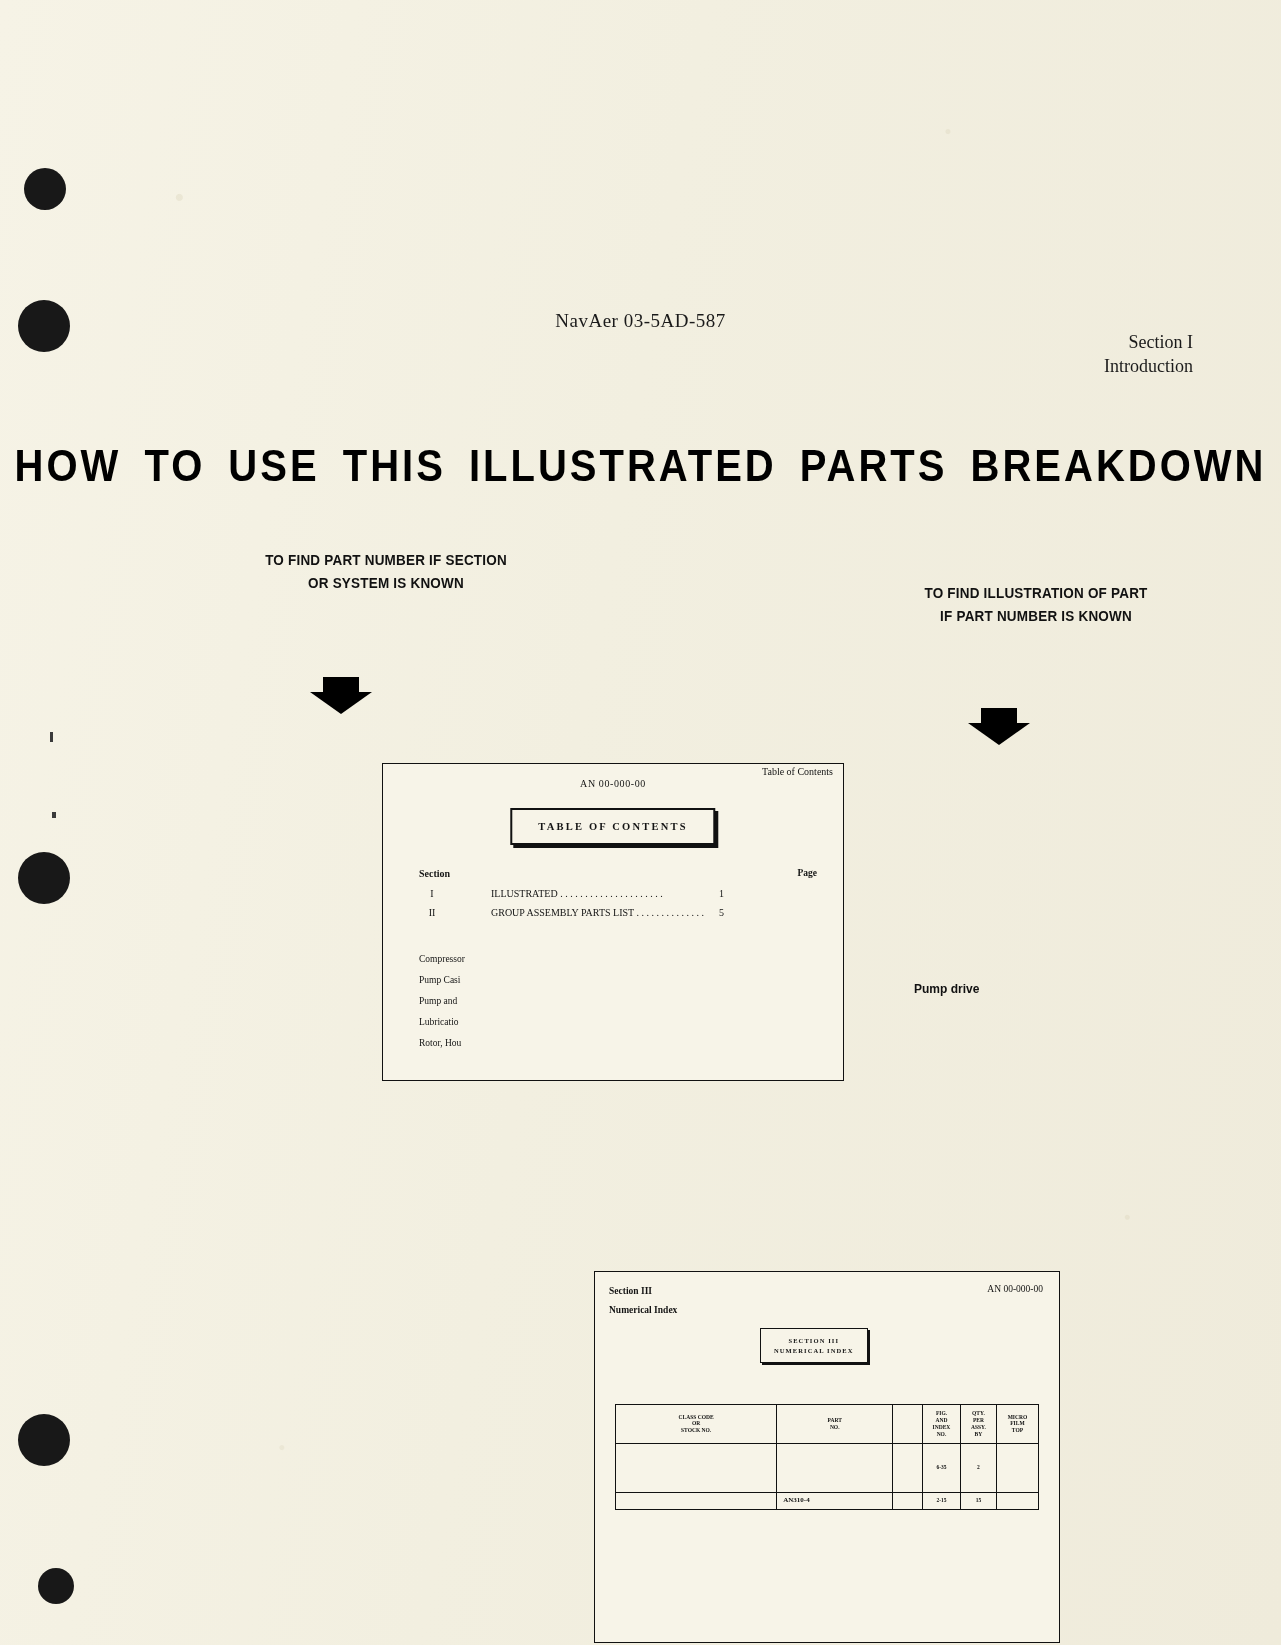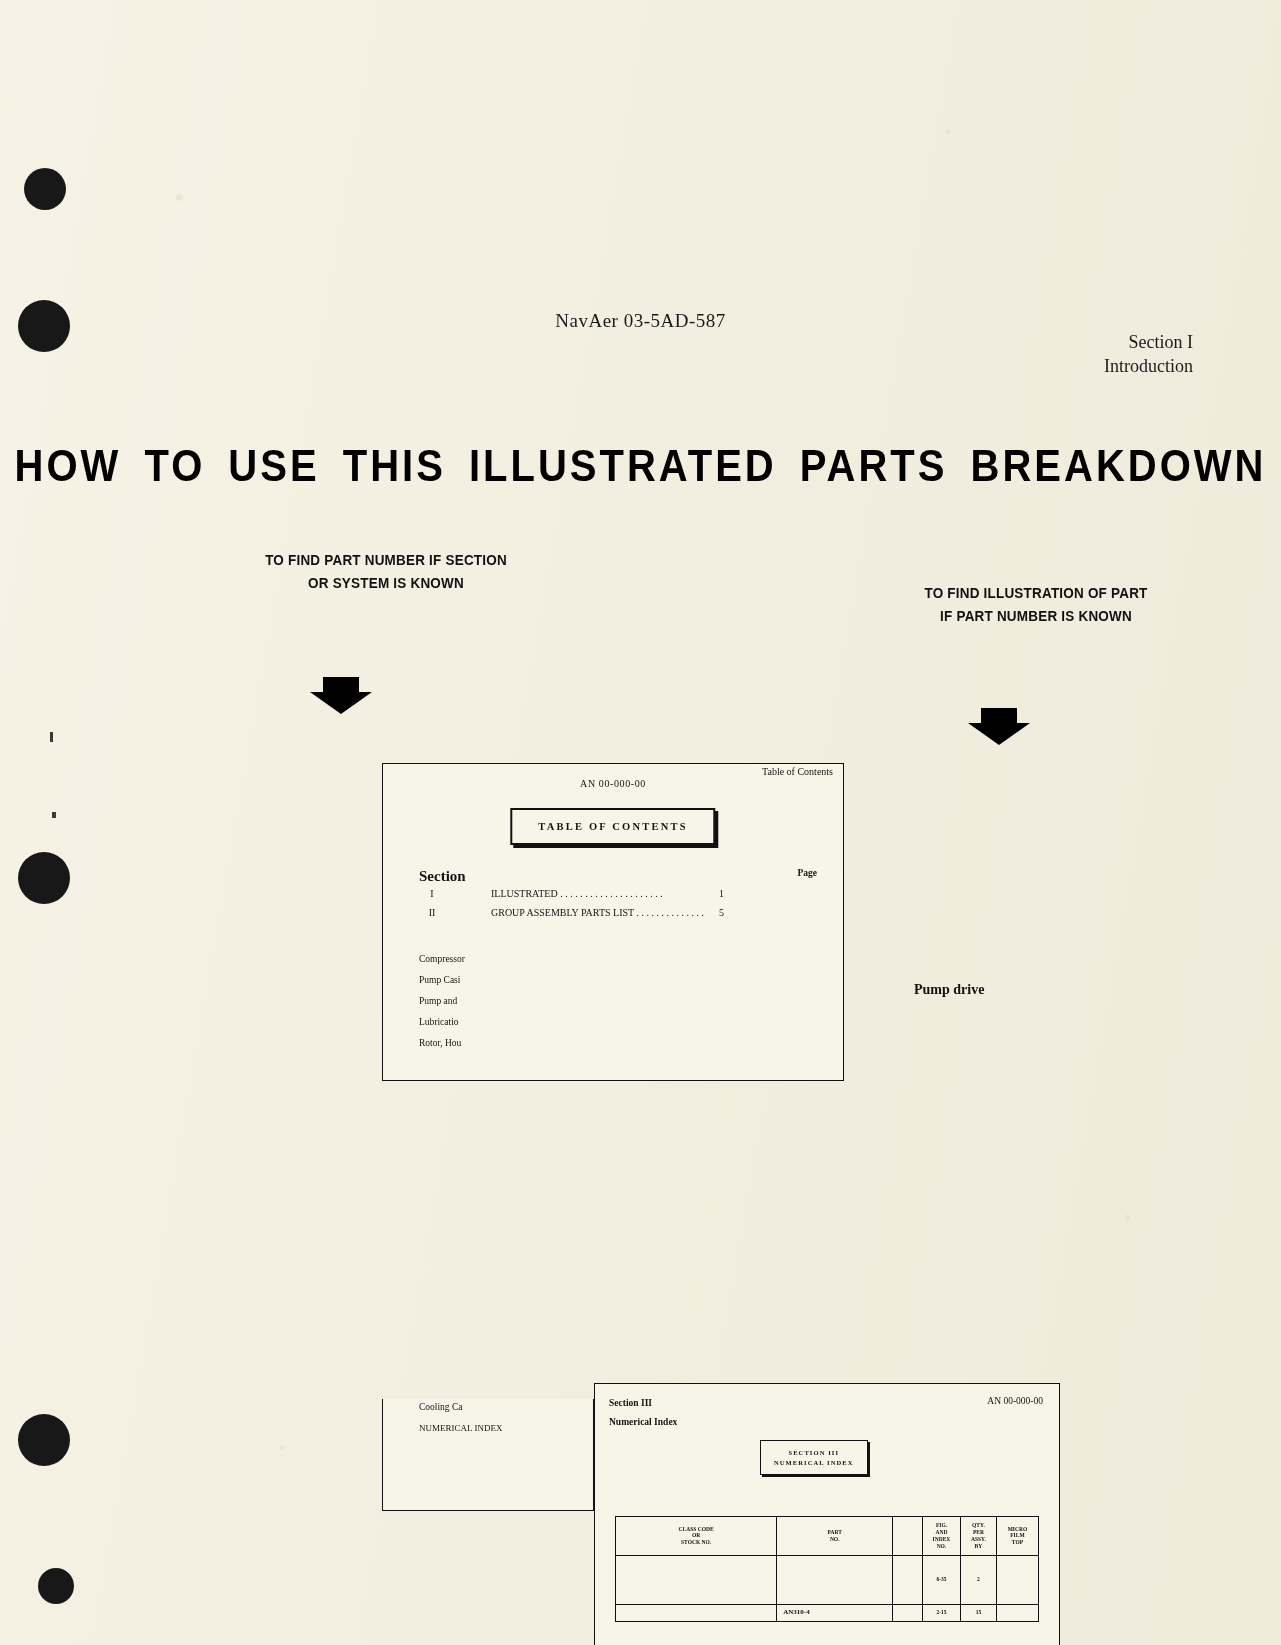--- a/index.html
+++ b/index.html
@@ -85,33 +85,33 @@
   
   .doc {
     position: absolute;
     background: #f7f4e8;
     border: 1.6px solid #111;
     box-sizing: border-box;
     font-family: "Liberation Serif", serif;
     color: #141414;
     overflow: hidden;
   }
-  .t9 { font-size: 14px; font-family: Liberation Serif, serif; }
+  .t9 { font-size: 12px; }
   .bold { font-weight: bold; }
 
   
   .toc-code { position: absolute; left: 0; top: 14px; width: 100%; text-align: center; font-size: 10px; letter-spacing: .6px;}
   .toc-rt { position: absolute; right: 10px; top: 2px; font-size: 10px; }
   .toc-boxtitle {
     position: absolute; left: 50%; transform: translateX(-50%); top: 44px;
     border: 2px solid #111; padding: 11px 26px;
     font-size: 10.5px; font-weight: bold; letter-spacing: 2.2px;
     box-shadow: 3px 3px 0 #111;
   }
-  .toc-hdr-sec { position: absolute; left: 36px; top: 104px; font-size: 15px; font-weight: bold; }
+  .toc-hdr-sec { position: absolute; left: 36px; top: 104px; font-size: 10px; font-weight: bold; }
   .toc-hdr-pg  { position: absolute; right: 26px; top: 104px; font-size: 9.5px; font-weight: bold; padding-left: 8px; }
   .toc-row { position: absolute; font-size: 10px; white-space: nowrap; }
   .toc-row .rn { position: absolute; left: 0; width: 26px; text-align: center; }
   .toc-row .tt { position: absolute; left: 72px; }
   .toc-row .pg { position: absolute; left: 300px; }
   .toc-sub { position: absolute; left: 36px; font-size: 9.5px; font-weight: normal; white-space: nowrap; }
 
   
   .ni-code { position: absolute; right: 16px; top: 12px; font-size: 9.5px; }
   .ni-lbl  { position: absolute; left: 14px; font-size: 9.5px; font-weight: bold; }
@@ -190,24 +190,20 @@
     </div>
 
     <div class="toc-sub" style="top:190px;">Compressor</div>
     <div class="toc-sub" style="top:211px;">Pump Casi</div>
     <div class="toc-sub" style="top:232px;">Pump and</div>
     <div class="toc-sub" style="top:253px;">Lubricatio</div>
     <div class="toc-sub" style="top:274px;text-align:right;">Rotor, Hou</div>
     <div class="toc-sub" style="top:311px;margin-top:36px;">Rotor Asse</div>
   </div>
 
-  <div class="doc" style="left:382px; top:561px; width:212px; height:112px; border-top:none;">
-    <div class="toc-sub" style="top:3px;">Cooling Ca</div>
-    <div class="toc-sub" style="top:24px; font-size:9px;">NUMERICAL INDEX</div>
-  </div>
 
   <div class="doc" style="left:594px; top:433px; width:466px; height:372px;">
     <div class="ni-code">AN 00-000-00</div>
     <div class="ni-lbl" style="top:14px;">Section III</div>
     <div class="ni-lbl" style="top:33px;">Numerical Index</div>
     <div class="ni-boxtitle" style="white-space:pre-line;">SECTION III
 NUMERICAL INDEX</div>
 
     <table class="idxtbl" style="left:20px; top:132px; width:424px;">
       <tbody>

